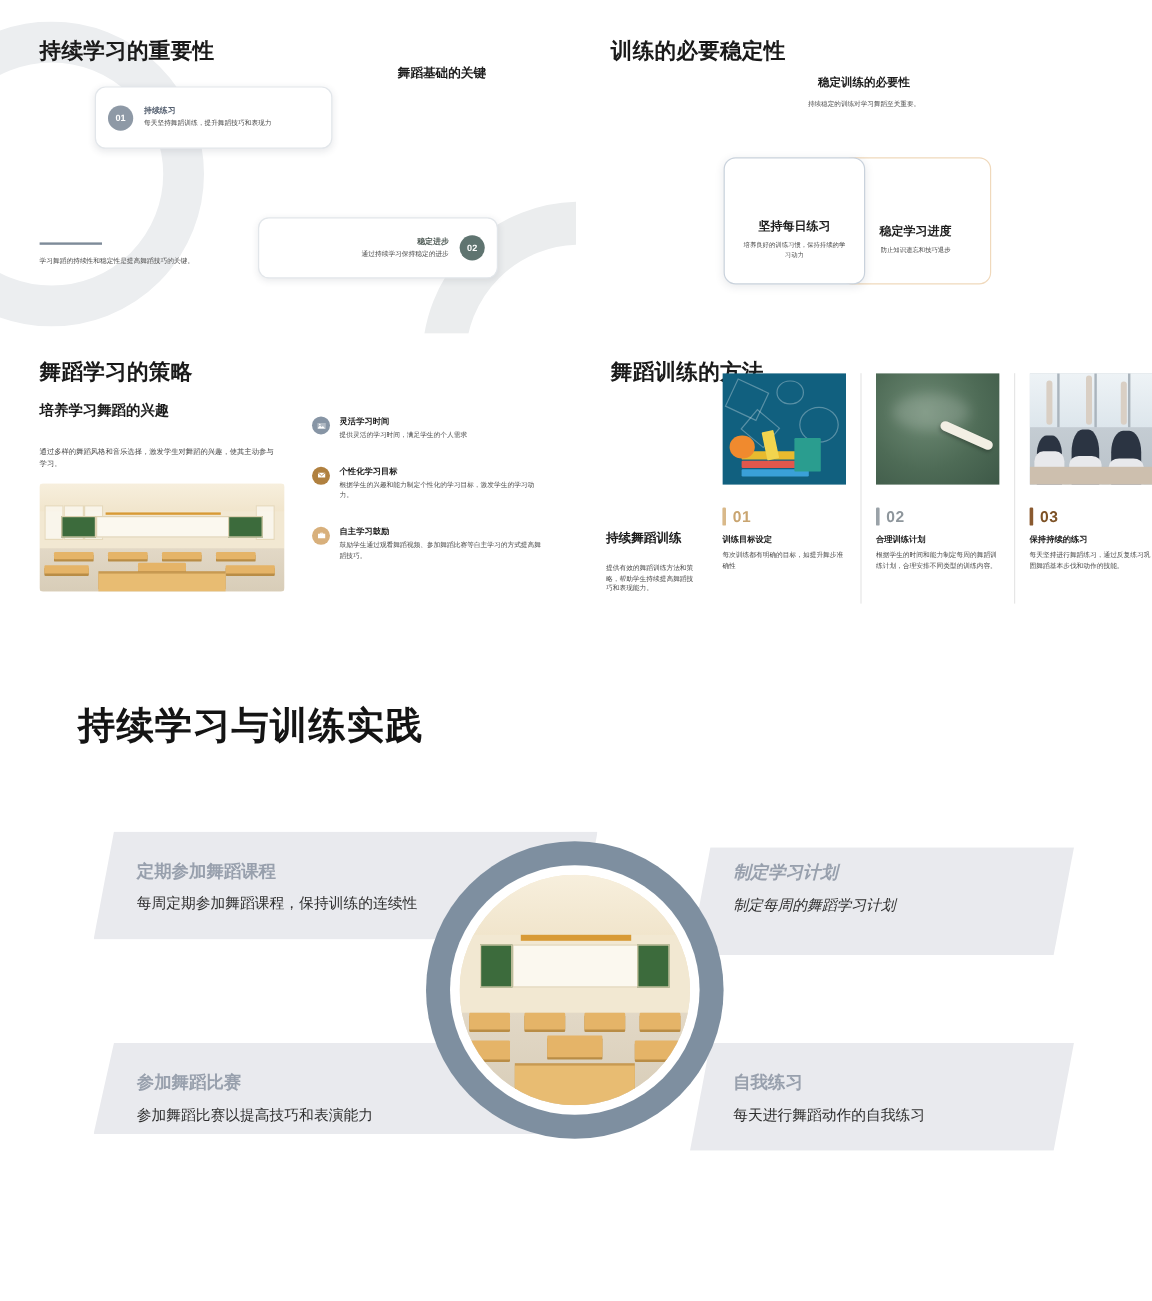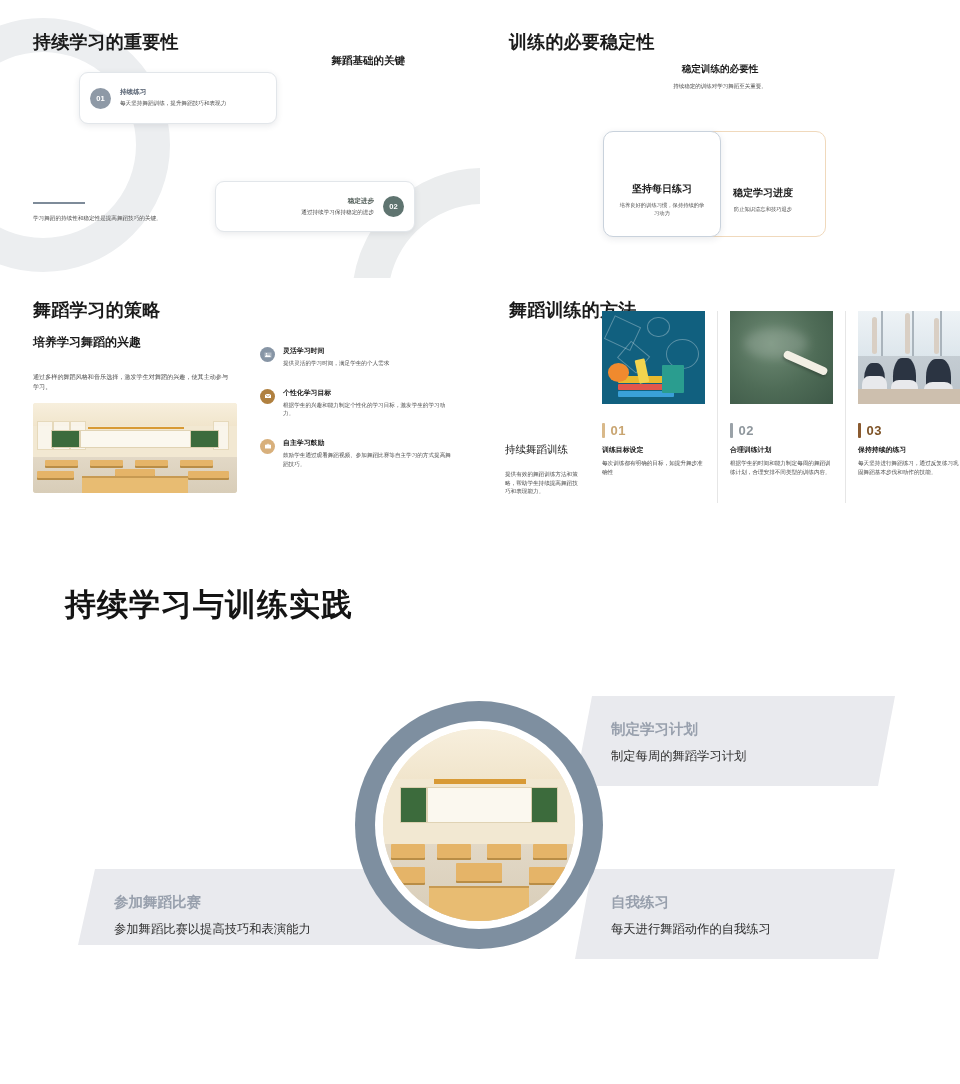--- a/index.html
+++ b/index.html
@@ -66,43 +66,43 @@
   .fic svg{width:8px;height:8px;fill:#fff;}
   .fic.i1{background:#8795a5;}
   .fic.i2{background:#b0803f;}
   .fic.i3{background:#d8b07c;}
   .feat .ft{font-size:6.9px;font-weight:bold;color:#1b1b1b;margin-bottom:3px;}
 
   
   #p4{left:480px;top:278px;width:480px;height:270px;}
   #p4 .h{position:absolute;left:29px;top:20px;}
   #p4 .leftlab{position:absolute;left:25px;top:164px;width:75px;}
-  #p4 .leftlab .t{font-size:10.5px;font-weight:normal;line-height:1.35;color:#1b1b1b;margin-bottom:14px;}
+  #p4 .leftlab .t{font-size:10.5px;font-weight:bold;line-height:1.35;color:#1b1b1b;margin-bottom:14px;}
   .col{position:absolute;top:33px;width:103px;border-right:1px solid #e6e6e6;
        padding-right:12px;box-sizing:content-box;height:192px;}
   #col1{left:122px;}
   #col2{left:250px;}
   #col3{left:378px;border-right:none;}
   .col .img{width:103px;height:93px;overflow:hidden;margin-bottom:19px;}
   .num{display:flex;align-items:center;gap:6px;margin-bottom:7px;}
   .nbar{width:2.6px;height:15px;border-radius:1px;}
   .ntxt{font-size:13px;font-weight:bold;letter-spacing:.5px;}
   .col .ct{font-size:6.9px;font-weight:bold;color:#1b1b1b;margin-bottom:4px;}
 
   
   #p5{left:0;top:548px;width:960px;height:536px;}
   #p5 .big{position:absolute;left:65px;top:36px;font-size:31px;font-weight:bold;
       letter-spacing:1px;color:#141414;}
   .quad{position:absolute;background:#e9eaee;}
   .quad .qt{font-size:14.5px;font-weight:bold;color:#98a0ad;margin-bottom:9px;}
   .quad .qd{font-size:12.3px;color:#2f2f2f;}
   #q1{left:78px;top:145px;width:420px;height:90px;padding:24px 0 0 36px;box-sizing:border-box;
       clip-path:polygon(17px 0,100% 0,calc(100% - 17px) 100%,0 100%);}
-  #q2{left:575px;top:148px;width:320px;height:90px;padding:24px 0 0 36px;box-sizing:border-box;
-      clip-path:polygon(17px 0,100% 0,calc(100% - 17px) 100%,0 100%);}
+  #q2{left:575px;top:158px;width:320px;height:90px;padding:12px 0 0 36px;box-sizing:border-box;
+      clip-path:polygon(17px 0,100% 0,calc(100% - 17px) 100%,0 100%);font-style:italic;}
   #q3{left:78px;top:321px;width:420px;height:76px;padding:24px 0 0 36px;box-sizing:border-box;
       clip-path:polygon(17px 0,100% 0,calc(100% - 17px) 100%,0 100%);}
   #q4{left:575px;top:321px;width:320px;height:90px;padding:24px 0 0 36px;box-sizing:border-box;
       clip-path:polygon(17px 0,100% 0,calc(100% - 17px) 100%,0 100%);}
   #ring{position:absolute;left:355px;top:153px;width:248px;height:248px;border-radius:50%;
       background:#7e8fa0;display:flex;align-items:center;justify-content:center;}
   #ring .gap{width:208px;height:208px;border-radius:50%;background:#fff;
       display:flex;align-items:center;justify-content:center;}
   #ring .inner{width:192px;height:192px;border-radius:50%;overflow:hidden;}
 
@@ -329,20 +329,24 @@
       <div class="ntxt" style="color:#7d5226">03</div>
     </div>
     <div class="ct">保持持续的练习</div>
     <div class="tiny">每天坚持进行舞蹈练习，通过反复练习巩固舞蹈基本步伐和动作的技能。</div>
   </div>
 </div>
 
 <div class="slide" id="p5">
   <div class="big">持续学习与训练实践</div>
 
+  <div class="quad" id="q1">
+    <div class="qt">定期参加舞蹈课程</div>
+    <div class="qd">每周定期参加舞蹈课程，保持训练的连续性</div>
+  </div>
   <div class="quad" id="q2">
     <div class="qt">制定学习计划</div>
     <div class="qd">制定每周的舞蹈学习计划</div>
   </div>
   <div class="quad" id="q3">
     <div class="qt">参加舞蹈比赛</div>
     <div class="qd">参加舞蹈比赛以提高技巧和表演能力</div>
   </div>
   <div class="quad" id="q4">
     <div class="qt">自我练习</div>

